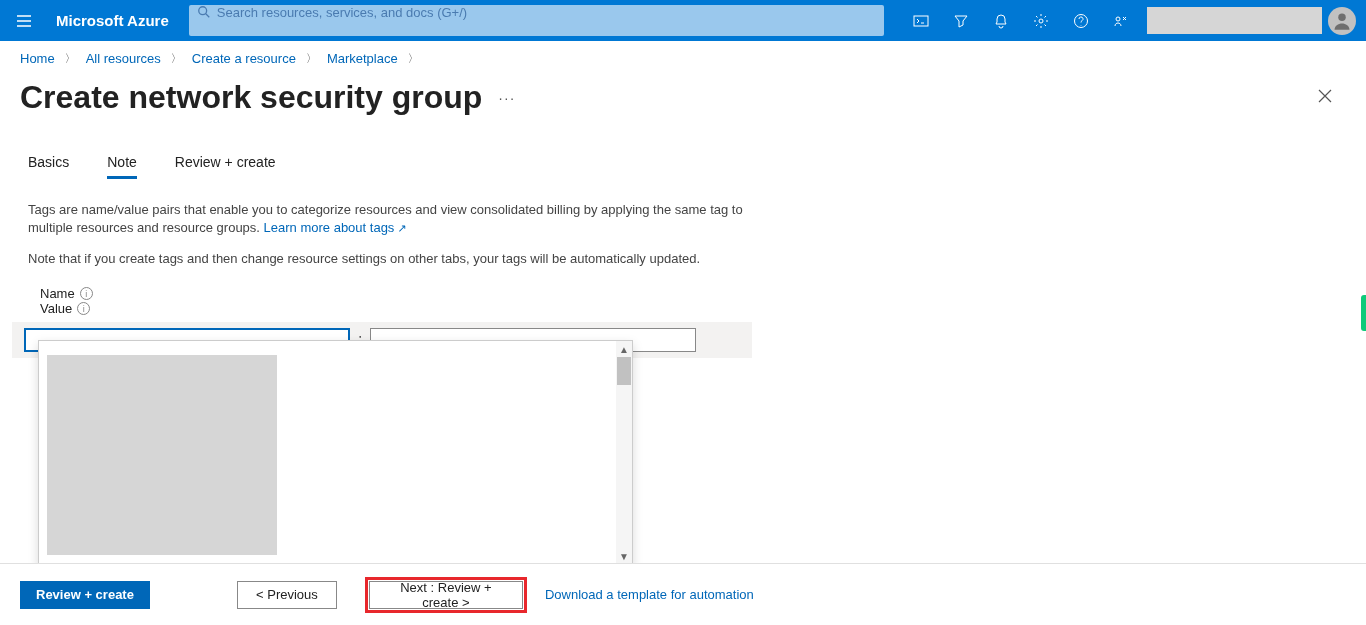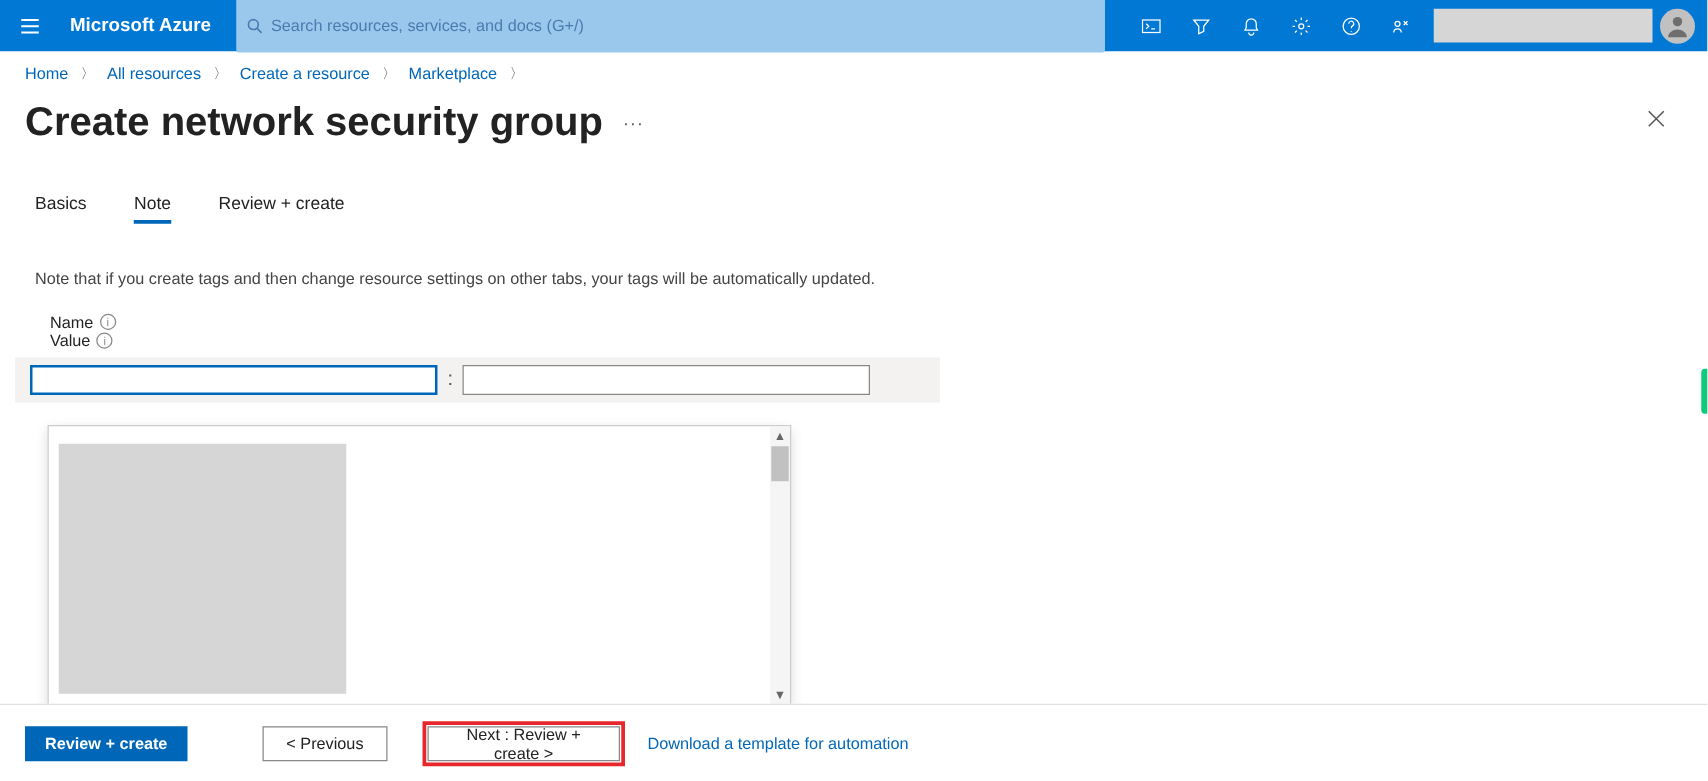--- a/index.html
+++ b/index.html
@@ -3,21 +3,21 @@
 <meta charset="utf-8">
 <style>
 * { margin: 0; padding: 0; box-sizing: border-box; font-family: 'Segoe UI', Arial, sans-serif; }
 body { width: 1366px; height: 625px; overflow: hidden; background: #fff; position: relative; }
 
 
 .header { background: #0078d4; height: 41px; display: flex; align-items: center; color: #fff; }
 .hamburger { width: 48px; height: 41px; display: flex; align-items: center; justify-content: center; cursor: pointer; }
 .brand { font-size: 15px; font-weight: 600; padding: 0 20px 0 8px; white-space: nowrap; }
 .search-wrap { flex: 0 0 695px; }
-.search-box { background: #9ac8ed; height: 43px; border-radius: 2px; display: flex; align-items: center; padding: 0 8px; }
+.search-box { background: #9ac8ed; height: 31px; border-radius: 2px; display: flex; align-items: flex-start; padding: 0 8px; }
 .search-box input { background: transparent; border: none; outline: none; flex: 1; color: #333; font-size: 13px; padding-left: 6px; }
 .search-box input::placeholder { color: #4a7bb0; }
 .header-icons { display: flex; align-items: center; margin-left: auto; }
 .header-icons .icn { width: 40px; height: 41px; display: flex; align-items: center; justify-content: center; cursor: pointer; }
 .account-box { width: 175px; height: 27px; background: #d6d6d6; margin: 0 6px; }
 .avatar-circle { width: 28px; height: 28px; border-radius: 50%; background: #c1c1c1; margin-right: 10px; display: flex; align-items: center; justify-content: center; }
 .avatar-circle svg { fill: #6e6e6e; }
 
 
 .breadcrumb { height: 34px; display: flex; align-items: center; padding: 0 20px; font-size: 13px; color: #0067b8; }
@@ -63,21 +63,21 @@
 .dropdown .scrollbar .arr { position: absolute; width: 16px; height: 16px; display: flex; align-items: center; justify-content: center; color: #666; font-size: 10px; cursor: pointer; }
 .dropdown .scrollbar .arr.top { top: 0; }
 .dropdown .scrollbar .arr.bot { bottom: 0; }
 .dropdown .scrollbar .thumb { position: absolute; top: 16px; width: 14px; height: 28px; background: #c1c1c1; left: 1px; }
 
 
 .footer { position: absolute; bottom: 0; left: 0; right: 0; height: 62px; border-top: 1px solid #e0e0e0; display: flex; align-items: center; padding: 0 20px; background: #fff; }
 .btn { height: 28px; font-size: 13px; cursor: pointer; display: flex; align-items: center; justify-content: center; }
 .btn-primary { background: #0067b8; color: #fff; border: none; padding: 0 16px; font-weight: 600; }
 .btn-outline { background: #fff; color: #222; border: 1px solid #888; padding: 0 14px; }
-.btn-prev { margin-left: 60px; width: 100px; }
+.btn-prev { margin-left: 87px; width: 100px; }
 .btn-next-wrap { margin-left: 28px; border: 3px solid #e8272c; padding: 1px; }
 .btn-next { width: 154px; }
 .dl-link { margin-left: 18px; color: #0067b8; font-size: 13px; cursor: pointer; }
 
 
 .green-tab { position: absolute; right: 0; top: 295px; width: 5px; height: 36px; background: #0fca7a; border-radius: 3px 0 0 3px; }
 
 .icon-svg { width: 16px; height: 16px; fill: #fff; stroke: #fff; }
 </style>
 </head>
@@ -165,20 +165,23 @@
   </div>
 </div>
 
 <div class="tabs">
   <div class="tab">Basics</div>
   <div class="tab active">Note</div>
   <div class="tab">Review + create</div>
 </div>
 
 <div class="body-section">
+  <p class="body-text">
+    <span>Tags are name/value pairs that enable you to categorize resources and view consolidated billing by applying the same tag to multiple resources and resource groups. </span><span class="link"><span>Learn more about tags</span><span class="external-link-glyph">↗</span></span>
+  </p>
   <p class="note-text">Note that if you create tags and then change resource settings on other tabs, your tags will be automatically updated.</p>
 
   <div class="field-headers">
     <div class="col col-name">
       <span>Name</span>
       <span class="info-circle">i</span>
     </div>
     <div class="col col-value">
       <span>Value</span>
       <span class="info-circle">i</span>

